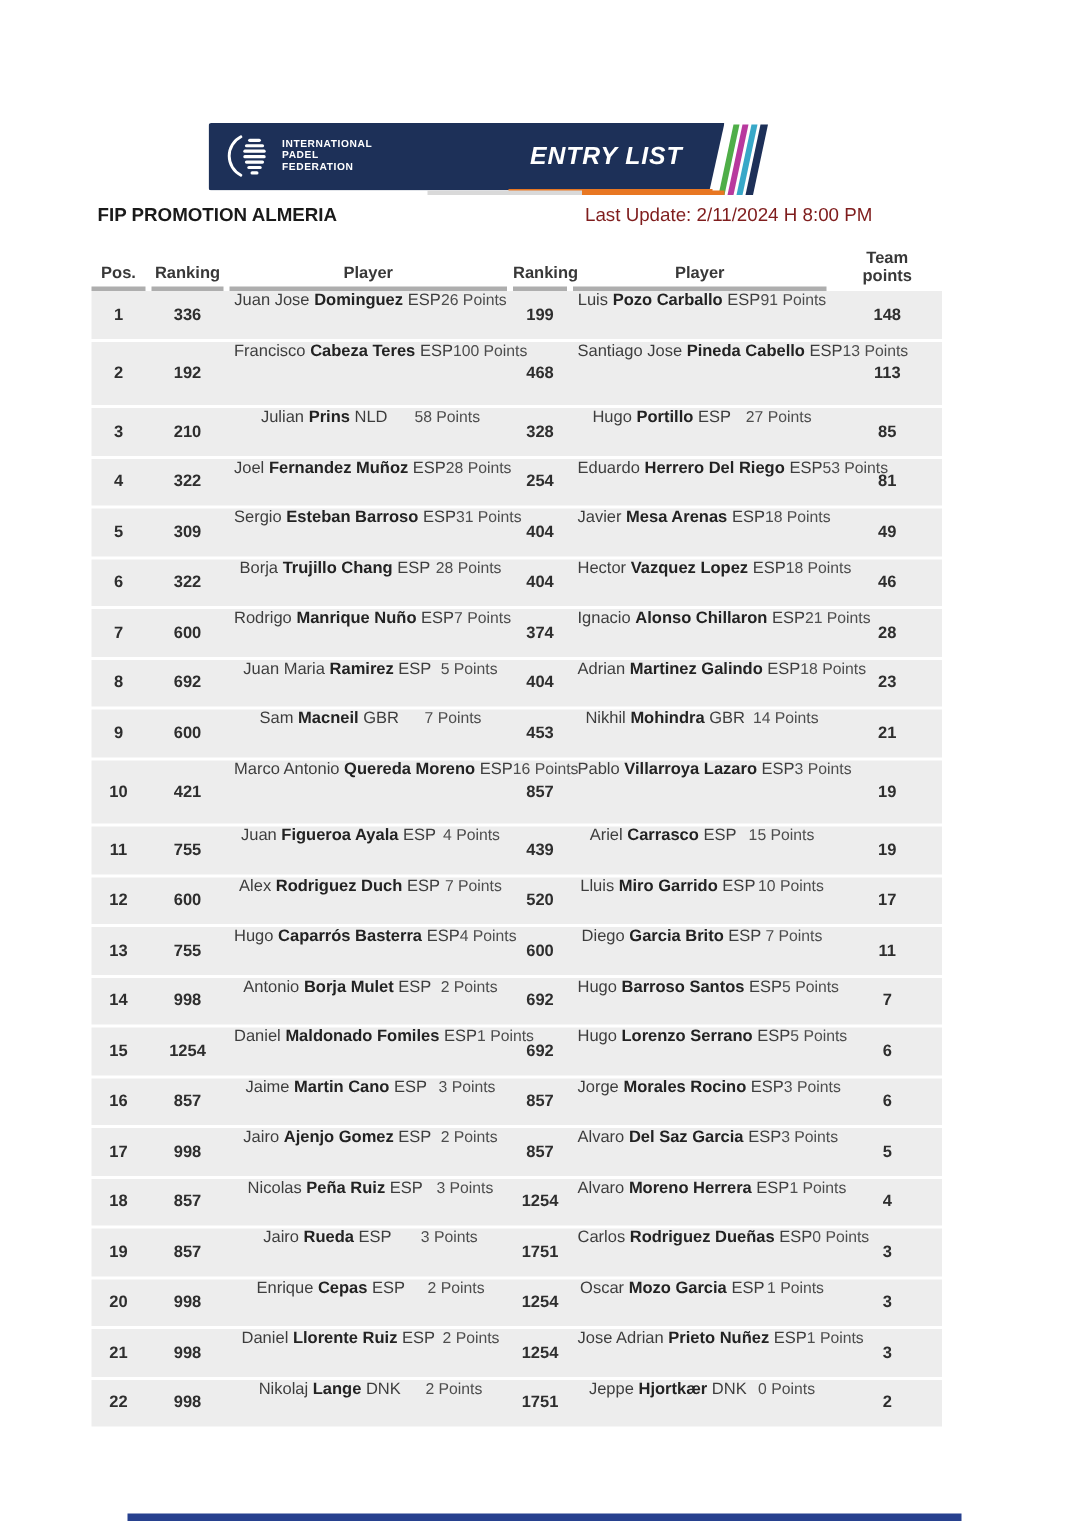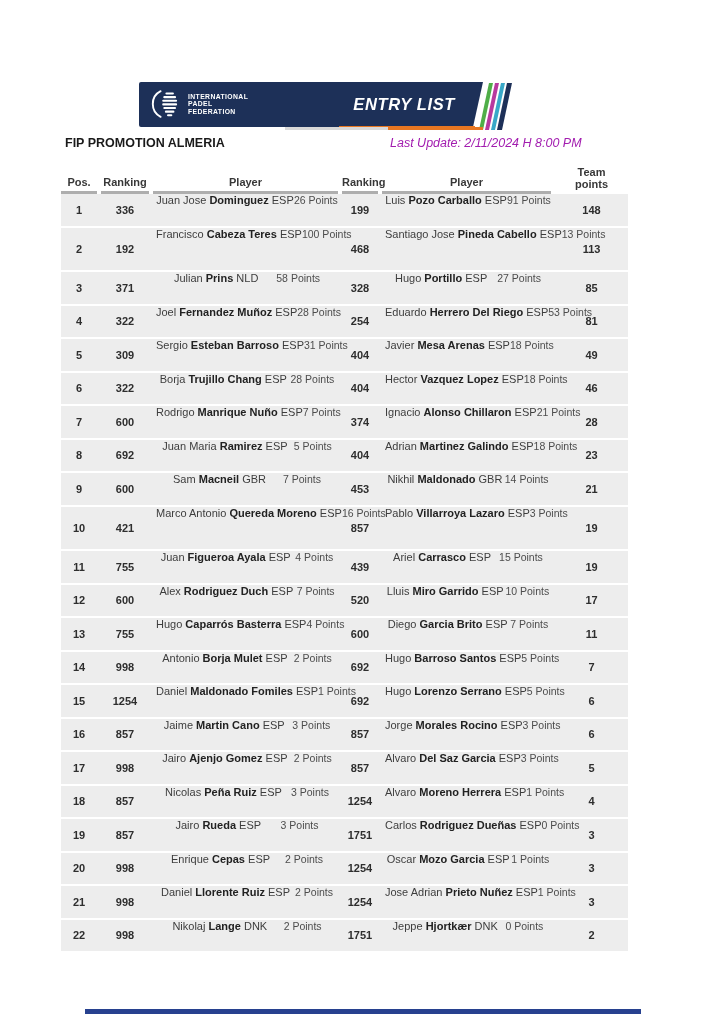--- a/index.html
+++ b/index.html
@@ -26,21 +26,21 @@
   .underline-gray{position:absolute;left:285px;top:127px;width:103px;height:2.5px;background:#d9d9d9;}
   .underline-orange{position:absolute;left:388px;top:126.5px;width:95px;height:3.5px;background:var(--orange);}
 
   .logo{position:absolute;left:12px;top:6px;display:flex;align-items:center;gap:5px;}
   .logo-text{color:#fff;font-weight:bold;font-size:6.8px;line-height:7.6px;letter-spacing:.4px;text-transform:uppercase;}
   .entry-list{position:absolute;right:28px;top:0;height:45px;display:flex;align-items:center;
     color:#fff;font-style:italic;font-weight:800;font-size:16.5px;letter-spacing:.6px;}
 
   
   .event-title{position:absolute;left:65px;top:136px;font-size:12.5px;font-weight:bold;color:#1a1a1a;}
-  .last-update{position:absolute;left:390px;top:136px;font-size:12.5px;color:#a21caf;font-style:italic;}
+  .last-update{position:absolute;left:390px;top:136px;font-size:12.5px;color:#7f1d1d;}
 
   
   .table{position:absolute;left:61px;top:164px;width:567px;}
   .thead{display:flex;align-items:flex-end;height:30px;font-size:11px;font-weight:bold;color:#383838;}
   .thead .col{position:relative;text-align:center;padding-bottom:6px;}
   .thead .col .ul{position:absolute;left:0;right:0;bottom:0;height:3px;background:var(--underline);}
   .c-pos{width:36px;}  .g{width:4px;flex:none;}
   .c-rank{width:48px;} .c-player{width:185px;} .c-rank2{width:36px;}
   .c-player2{width:169px;} .c-team{width:73px;}
   .thead .c-team{padding-bottom:4px;line-height:12px;}
@@ -153,21 +153,21 @@
       <div class="pname"><span>Santiago Jose</span> <b>Pineda Cabello</b> <span>ESP</span></div>
       <div class="ppoints">13 Points</div>
     </div>
     <div class="g"></div>
     <div class="cell c-team num">113</div>
   </div>
 
   <div class="row">
     <div class="cell c-pos num">3</div>
     <div class="g"></div>
-    <div class="cell c-rank num">371</div>
+    <div class="cell c-rank num">210</div>
     <div class="g"></div>
     <div class="cell c-player playercell">
       <div class="pname"><span>Julian</span> <b>Prins</b> <span>NLD</span></div>
       <div class="ppoints">58 Points</div>
     </div>
     <div class="g"></div>
     <div class="cell c-rank2 num">328</div>
     <div class="g"></div>
     <div class="cell c-player2 playercell">
       <div class="pname"><span>Hugo</span> <b>Portillo</b> <span>ESP</span></div>
@@ -283,21 +283,21 @@
     <div class="cell c-rank num">600</div>
     <div class="g"></div>
     <div class="cell c-player playercell">
       <div class="pname"><span>Sam</span> <b>Macneil</b> <span>GBR</span></div>
       <div class="ppoints">7 Points</div>
     </div>
     <div class="g"></div>
     <div class="cell c-rank2 num">453</div>
     <div class="g"></div>
     <div class="cell c-player2 playercell">
-      <div class="pname"><span>Nikhil</span> <b>Maldonado</b> <span>GBR</span></div>
+      <div class="pname"><span>Nikhil</span> <b>Mohindra</b> <span>GBR</span></div>
       <div class="ppoints">14 Points</div>
     </div>
     <div class="g"></div>
     <div class="cell c-team num">21</div>
   </div>
 
   <div class="row">
     <div class="cell c-pos num">10</div>
     <div class="g"></div>
     <div class="cell c-rank num">421</div>

